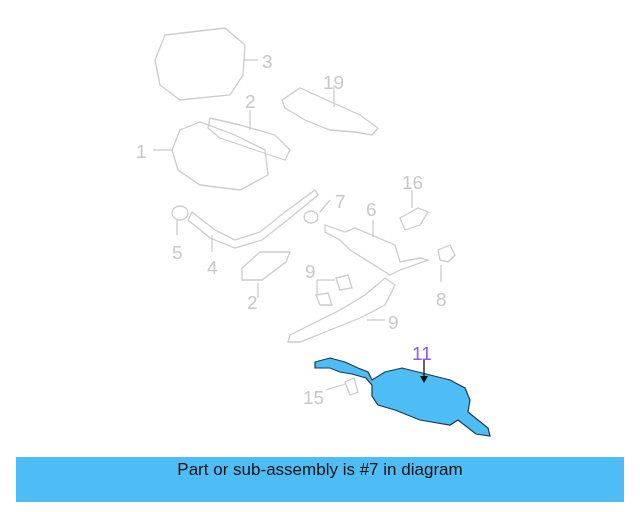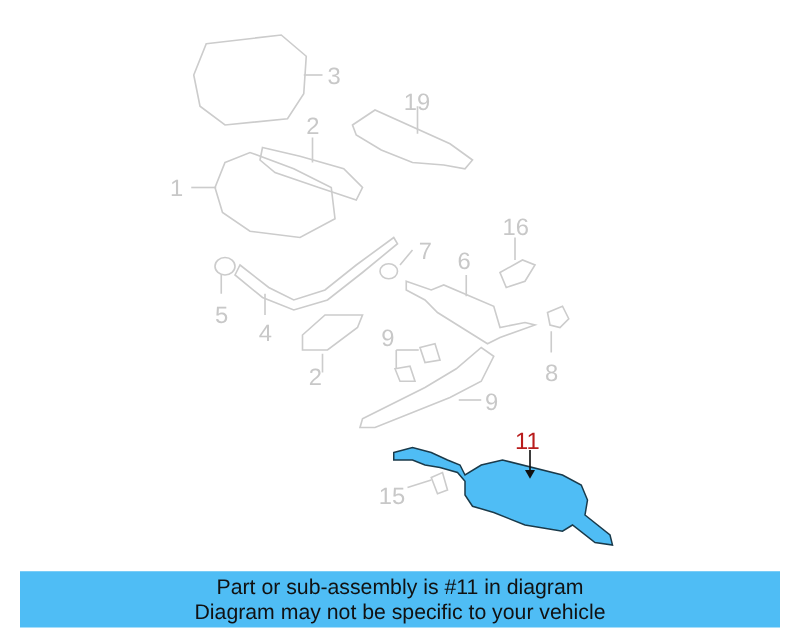--- a/index.html
+++ b/index.html
@@ -1,20 +1,20 @@
 <!DOCTYPE html>
 <html><head>
 <meta charset="utf-8">
 <style>
   html, body { margin: 0; padding: 0; background: #ffffff; }
   body { width: 640px; height: 512px; position: relative; overflow: hidden;
          font-family: "Liberation Sans", sans-serif; }
   #diagram { position: absolute; left: 0; top: 0; width: 640px; height: 450px; }
   .callout { position: absolute; font-size: 19px; color: #c8c8c8; line-height: 1; }
-  .callout.active { color: #b91c1c; }
+  .callout.active { color: #8b5cf6; }
   #banner { position: absolute; left: 16px; top: 457px; width: 608px; height: 45px;
             background: #4fbdf5; color: #111; text-align: center;
             font-size: 17px; line-height: 20px; padding-top: 3px; box-sizing: border-box; }
 </style>
 </head>
 <body>
 
 <div id="diagram">
   <svg width="640" height="450" viewBox="0 0 640 450">
     <g fill="none" stroke="#cccccc" stroke-width="1.3">
@@ -82,15 +82,14 @@
   <div class="callout" style="left:305px;top:262px">9</div>
   <div class="callout" style="left:388px;top:313px">9</div>
   <div class="callout active" style="left:412px;top:344px">11</div>
   <div class="callout" style="left:303px;top:388px">15</div>
   <div class="callout" style="left:402px;top:173px">16</div>
   <div class="callout" style="left:247px;top:293px">2</div>
   <div class="callout" style="left:323px;top:73px">19</div>
 </div>
 
 <div id="banner">
-  <div>Part or sub-assembly is #11 in diagram</div>
-  <div>Diagram may not be specific to your vehicle</div>
+  <div>Part or sub-assembly is #7 in diagram</div>
 </div>
 
 </body></html>

